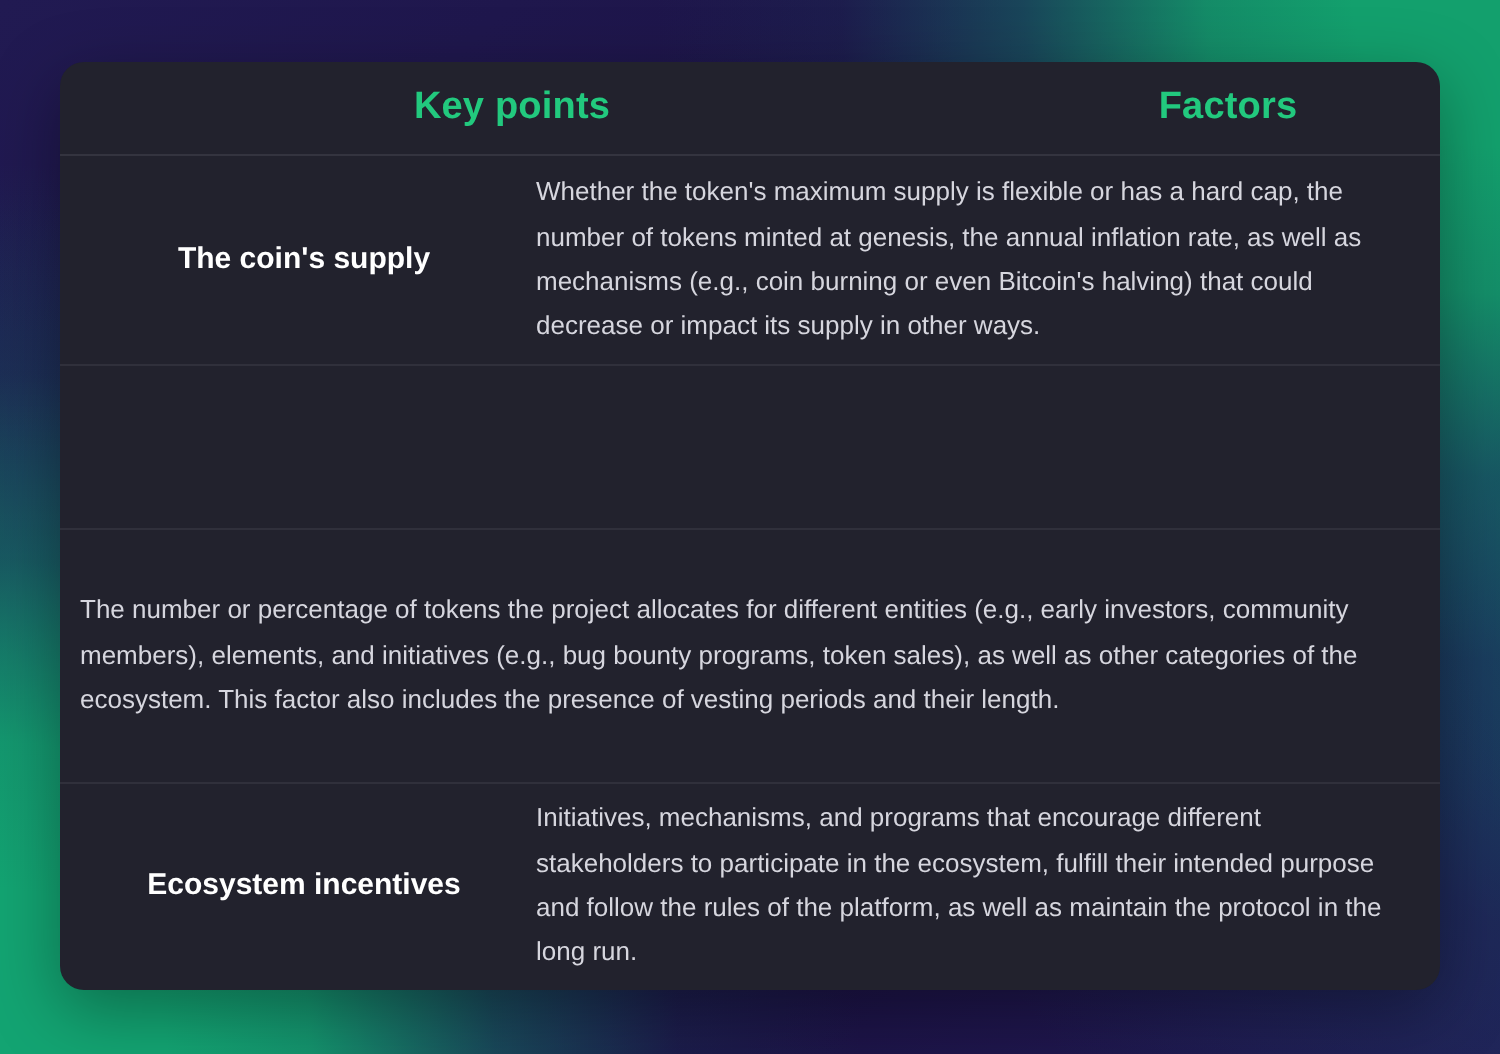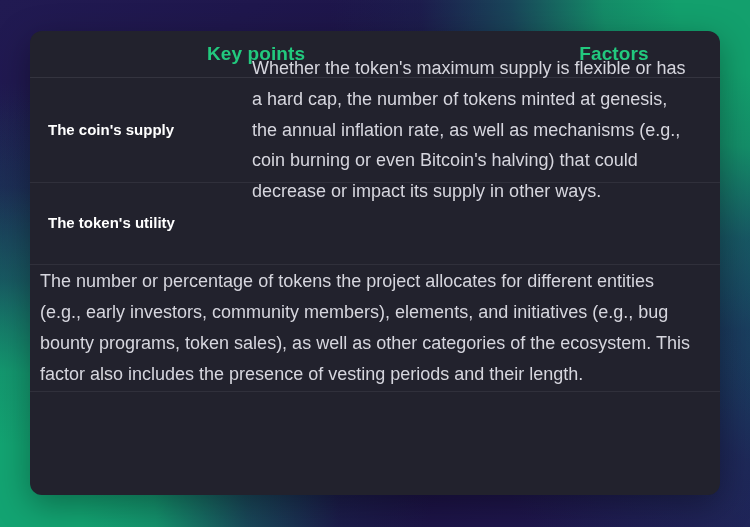--- a/index.html
+++ b/index.html
@@ -66,50 +66,53 @@
   .row-3 { height: 127px; }
   .row-4 { height: 102px; }
 
   .cell-factor {
     width: 212px;
     flex-shrink: 0;
     color: #ffffff;
     font-size: 15px;
     font-weight: bold;
     line-height: 1.62;
+    text-align: center;
     padding: 0 18px;
+    margin-left: 16px;
   }
 
   .cell-points {
     flex: 1;
     color: #d6d6de;
-    font-size: 18px;
+    font-size: 13px;
     line-height: 1.72;
     padding: 0 24px 0 10px;
   }
 </style>
 </head>
 <body>
 
 <div class="table-card">
 
   <div class="thead">
     <div class="th th-keypoints">Key points</div>
     <div class="th th-factors">Factors</div>
   </div>
 
   <div class="row row-1">
     <div class="cell-factor">The coin's supply</div>
     <div class="cell-points">Whether the token's maximum supply is flexible or has a hard cap, the number of tokens minted at genesis, the annual inflation rate, as well as mechanisms (e.g., coin burning or even Bitcoin's halving) that could decrease or impact its supply in other ways.</div>
   </div>
 
   <div class="row row-2">
-    <div class="cell-factor">The token's utility</div>
   </div>
 
   <div class="row row-3">
     <div class="cell-points">The number or percentage of tokens the project allocates for different entities (e.g., early investors, community members), elements, and initiatives (e.g., bug bounty programs, token sales), as well as other categories of the ecosystem. This factor also includes the presence of vesting periods and their length.</div>
   </div>
 
   <div class="row row-4">
+    <div class="cell-factor">Ecosystem incentives</div>
+    <div class="cell-points">Initiatives, mechanisms, and programs that encourage different stakeholders to participate in the ecosystem, fulfill their intended purpose and follow the rules of the platform, as well as maintain the protocol in the long run.</div>
   </div>
 
 </div>
 
 </body></html>

